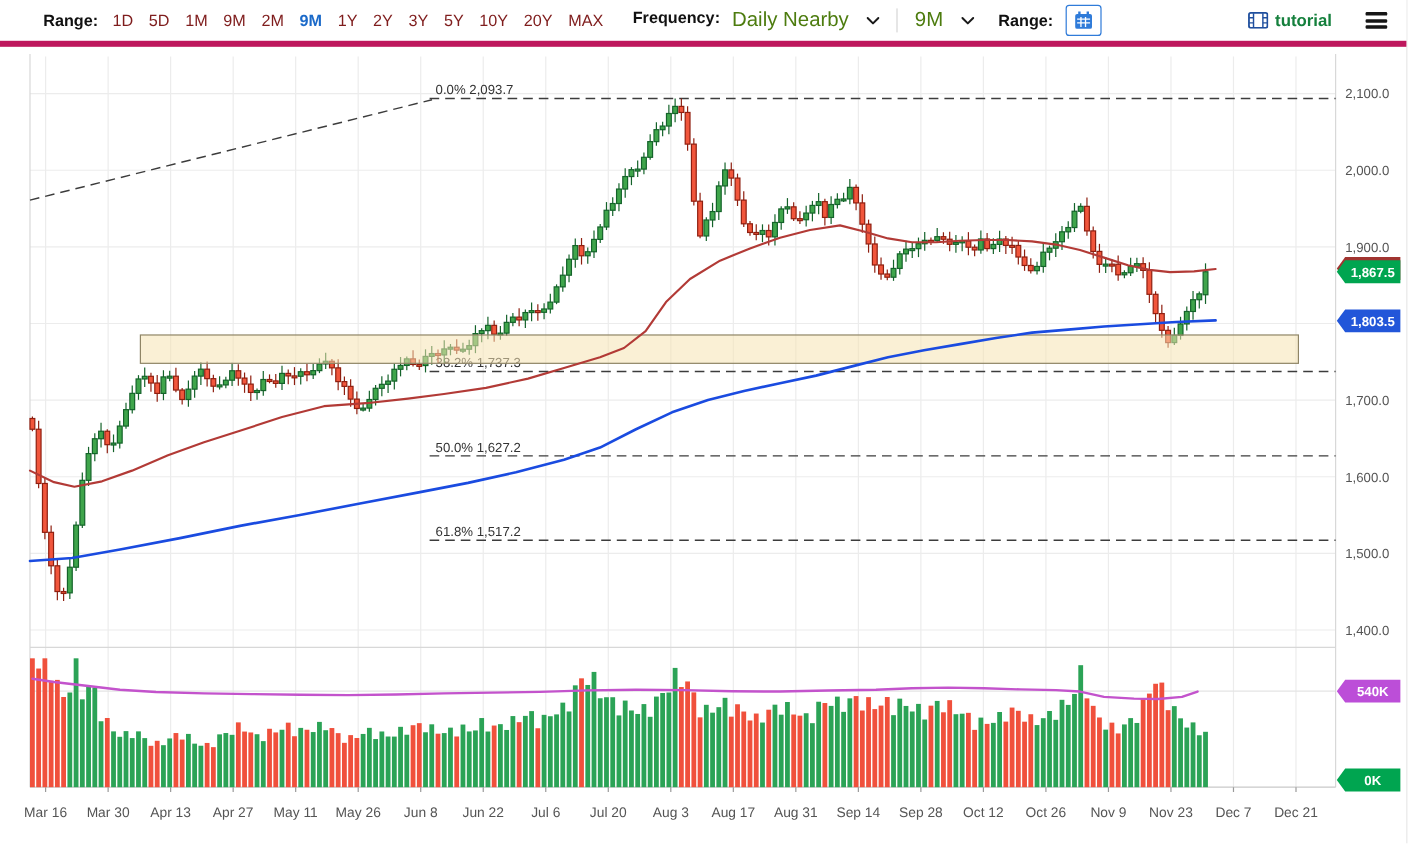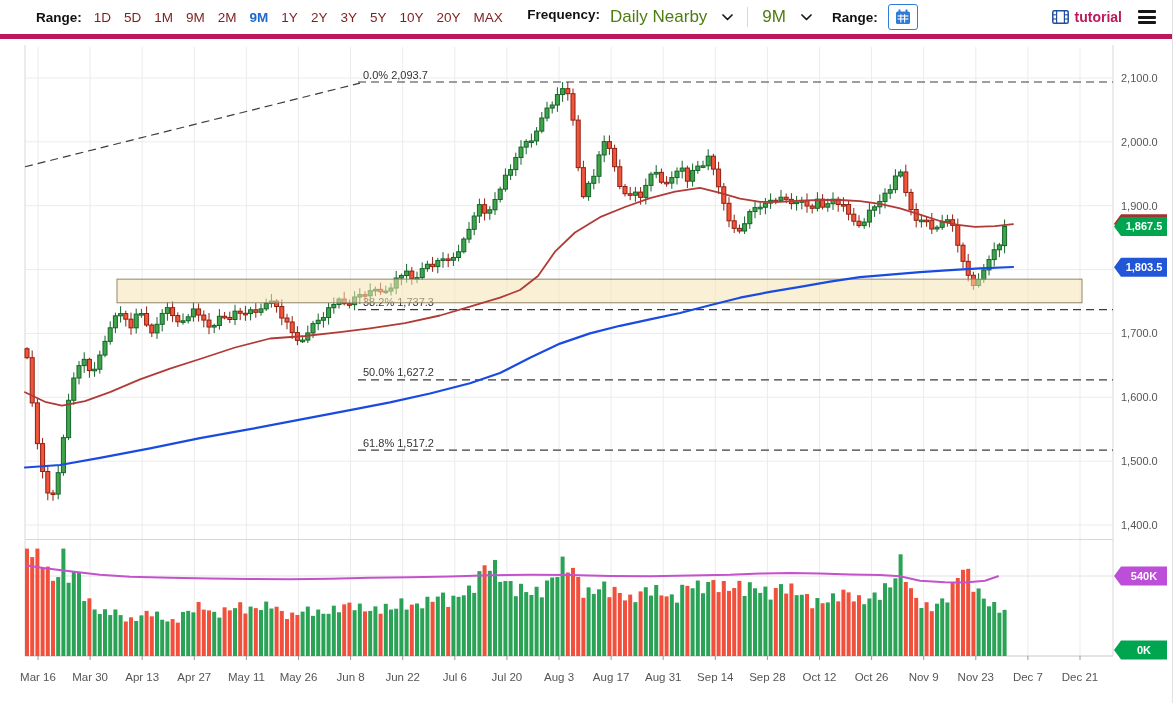--- a/index.html
+++ b/index.html
@@ -14,22 +14,22 @@
   .rng{margin:0 6.5px;font-size:13.5px;color:#7f1d1d;cursor:pointer;text-decoration:none;white-space:nowrap;}
   .rng.active{color:#1b6ac9;font-weight:700;}
   .rng:first-of-type{margin-left:12px;}
   .dd{display:flex;align-items:center;gap:15px;background:none;border:none;padding:0;
       font-family:inherit;font-size:17px;color:#4d7c0f;cursor:pointer;white-space:nowrap;}
   .divider{width:1px;height:20px;background:#d6d6d6;margin:0 14px;}
   .freq-wrap{margin-left:18px;display:flex;gap:10px;}
   .cal-btn{width:30px;height:26px;margin-left:10px;border:1px solid #2f7bd9;border-radius:3px;
            background:#fff;display:flex;align-items:center;justify-content:center;cursor:pointer;padding:0;}
   .spacer{flex:1;}
-  .tutorial{display:flex;align-items:center;gap:6px;color:#be185d;font-weight:700;
-            font-size:14px;text-decoration:none;margin-right:16px;cursor:pointer;text-align:center;}
+  .tutorial{display:flex;align-items:center;gap:6px;color:#15803d;font-weight:700;
+            font-size:14px;text-decoration:none;margin-right:28px;cursor:pointer;text-align:center;}
   .hamburger{display:flex;flex-direction:column;justify-content:center;gap:2.5px;
              width:20px;height:22px;cursor:pointer;margin-right:2px;}
   .hamburger span{display:block;width:18px;height:3px;background:#161616;border-radius:1px;}
 
   
   .chart-wrap{position:absolute;inset:0;z-index:1;}
   svg{font-family:"Liberation Sans",sans-serif;}
 </style>
 </head>
 <body>

